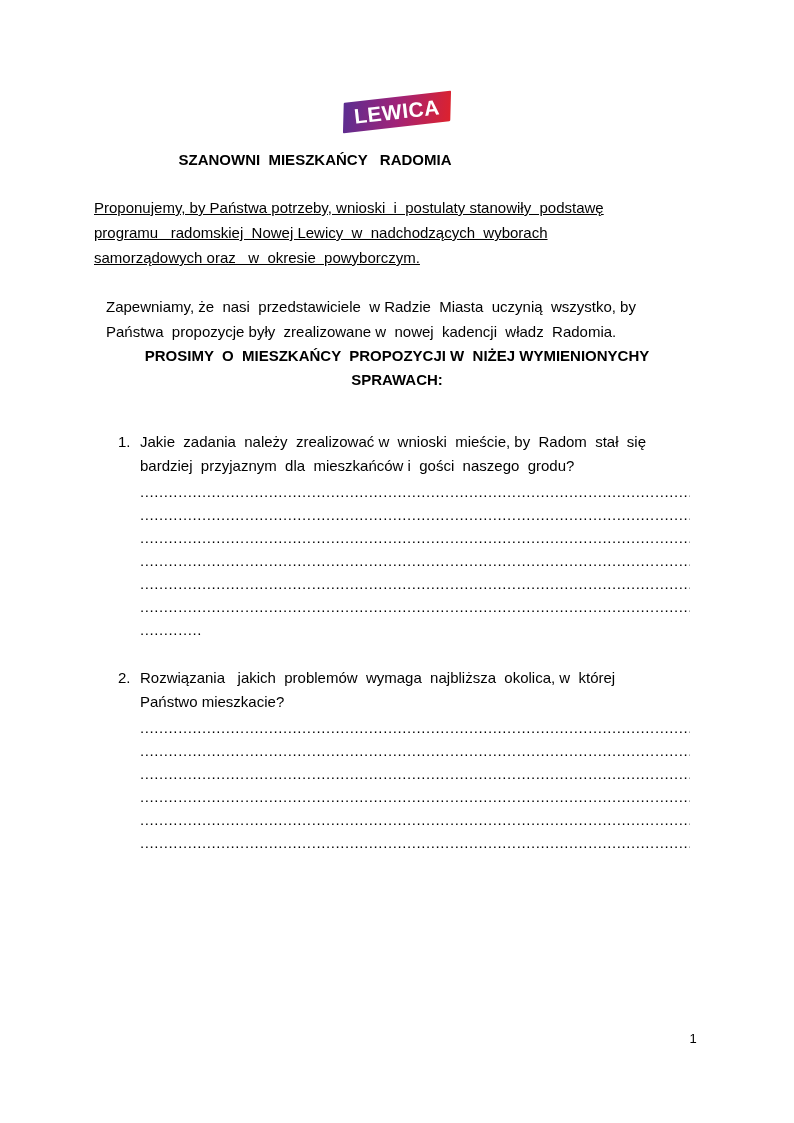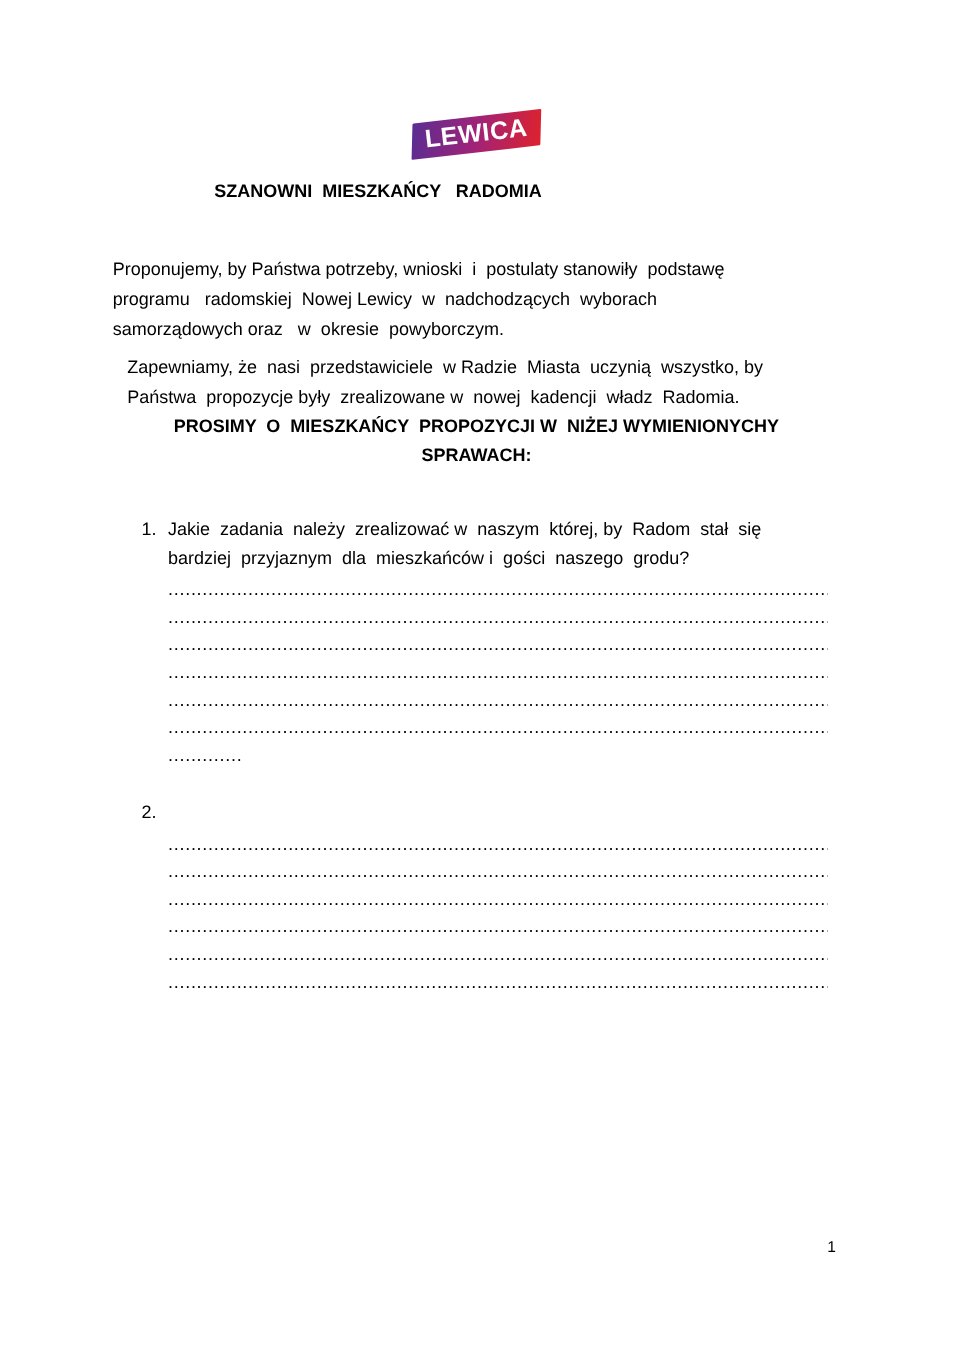--- a/index.html
+++ b/index.html
@@ -36,21 +36,21 @@
     text-align: center;
     font-size: 15px; font-weight: bold;
     white-space: pre;
   }
 
   .para {
     position: absolute; left: 94px; margin: 0;
     font-size: 15px; line-height: 25px;
     white-space: pre;
   }
-  .p1 { top: 212px; }
+  .p1 { top: 195px; text-decoration: underline; }
   .p2 { top: 294px; margin-left: 12px; }
 
   h2.subtitle {
     position: absolute; top: 344px; left: 0;
     width: 794px; margin: 0;
     text-align: center;
     font-size: 15px; font-weight: bold; line-height: 24px;
     white-space: pre;
   }
 
@@ -90,37 +90,39 @@
 samorządowych oraz   w  okresie  powyborczym.</p>
   <p class="para p2">Zapewniamy, że  nasi  przedstawiciele  w Radzie  Miasta  uczynią  wszystko, by
 Państwa  propozycje były  zrealizowane w  nowej  kadencji  władz  Radomia.</p>
 
   <h2 class="subtitle">PROSIMY  O  MIESZKAŃCY  PROPOZYCJI W  NIŻEJ WYMIENIONYCHY
 SPRAWACH:</h2>
 
   <div class="question q1">
     <div class="q-row">
       <span class="q-num">1.</span>
-      <span class="q-text">Jakie  zadania  należy  zrealizować w  naszym  której, by  Radom  stał  się
+      <span class="q-text">Jakie  zadania  należy  zrealizować w  wnioski  mieście, by  Radom  stał  się
 bardziej  przyjaznym  dla  mieszkańców i  gości  naszego  grodu?</span>
     </div>
     <div class="answer-lines">
       <div class="dotline">............................................................................................................................................</div>
       <div class="dotline">............................................................................................................................................</div>
       <div class="dotline">............................................................................................................................................</div>
       <div class="dotline">............................................................................................................................................</div>
       <div class="dotline">............................................................................................................................................</div>
       <div class="dotline">............................................................................................................................................</div>
       <div class="dotline">.............</div>
     </div>
   </div>
 
   <div class="question q2">
     <div class="q-row">
       <span class="q-num">2.</span>
+      <span class="q-text">Rozwiązania   jakich  problemów  wymaga  najbliższa  okolica, w  której
+Państwo mieszkacie?</span>
     </div>
     <div class="answer-lines">
       <div class="dotline">............................................................................................................................................</div>
       <div class="dotline">............................................................................................................................................</div>
       <div class="dotline">............................................................................................................................................</div>
       <div class="dotline">............................................................................................................................................</div>
       <div class="dotline">............................................................................................................................................</div>
       <div class="dotline">............................................................................................................................................</div>
     </div>
   </div>

